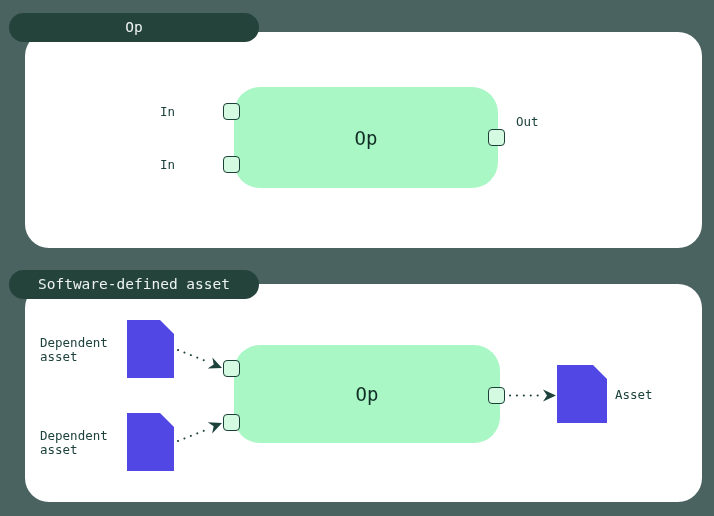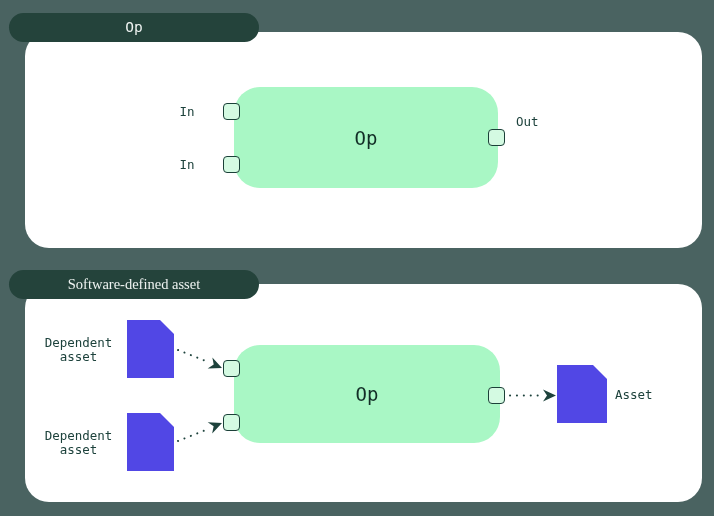--- a/index.html
+++ b/index.html
@@ -61,21 +61,21 @@
     z-index:4;
   }
   .io-label{
     position:absolute;
     color:var(--label-text);
     font-size:12.5px;
     line-height:13.5px;
     z-index:3;
     white-space:nowrap;
   }
-  .right-align{text-align:center;}
+  .right-align{text-align:left;}
   .asset-doc{
     position:absolute;
     background:var(--asset-fill);
     clip-path:polygon(0 0, calc(100% - 14px) 0, 100% 14px, 100% 100%, 0 100%);
     z-index:2;
   }
   svg.arrows{
     position:absolute;inset:0;
     width:714px;height:516px;
     z-index:5;
@@ -104,21 +104,21 @@
 
   <div class="io-label right-align" style="left:160px;top:105px;width:54px;">In</div>
   <div class="handle" style="left:223px;top:103px;"></div>
 
   <div class="io-label right-align" style="left:160px;top:158px;width:54px;">In</div>
   <div class="handle" style="left:223px;top:156px;"></div>
 
   <div class="handle" style="left:488px;top:129px;"></div>
   <div class="io-label" style="left:516px;top:115px;">Out</div>
 
-  <div class="tab" style="left:9px;top:270px;font-family:Liberation Serif, serif;">Software-defined asset</div>
+  <div class="tab" style="left:9px;top:270px;">Software-defined asset</div>
 
   <div class="panel" style="top:284px;height:218px;"></div>
 
   <div class="io-label right-align" style="left:40px;top:336px;width:77px;">
     <div>Dependent</div>
     <div>asset</div>
   </div>
   <div class="asset-doc" style="left:127px;top:320px;width:47px;height:58px;"></div>
 
   <div class="io-label right-align" style="left:40px;top:429px;width:77px;">

